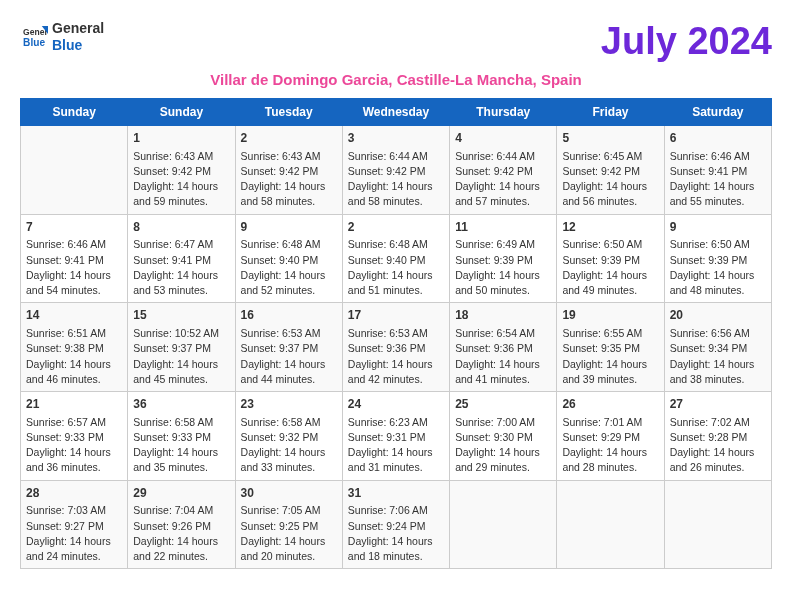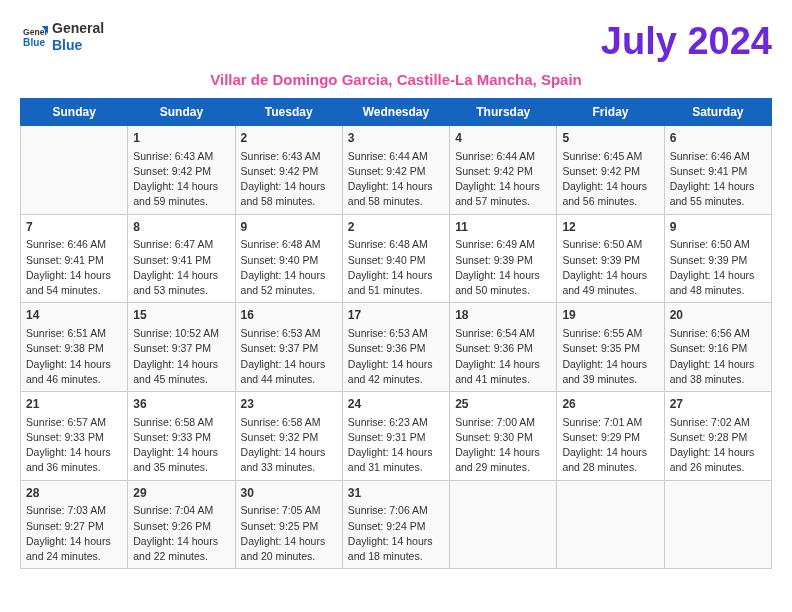--- a/index.html
+++ b/index.html
@@ -251,21 +251,21 @@
         <td>
           <span class="day-number">19</span>
           <div class="day-info" style="white-space: pre-line;">Sunrise: 6:55 AM
 Sunset: 9:35 PM
 Daylight: 14 hours
 and 39 minutes.</div>
         </td>
         <td>
           <span class="day-number">20</span>
           <div class="day-info" style="white-space: pre-line;">Sunrise: 6:56 AM
-Sunset: 9:16 PM
+Sunset: 9:34 PM
 Daylight: 14 hours
 and 38 minutes.</div>
         </td>
       </tr>
       <tr>
         <td>
           <span class="day-number">21</span>
           <div class="day-info" style="white-space: pre-line;">Sunrise: 6:57 AM
 Sunset: 9:33 PM
 Daylight: 14 hours

